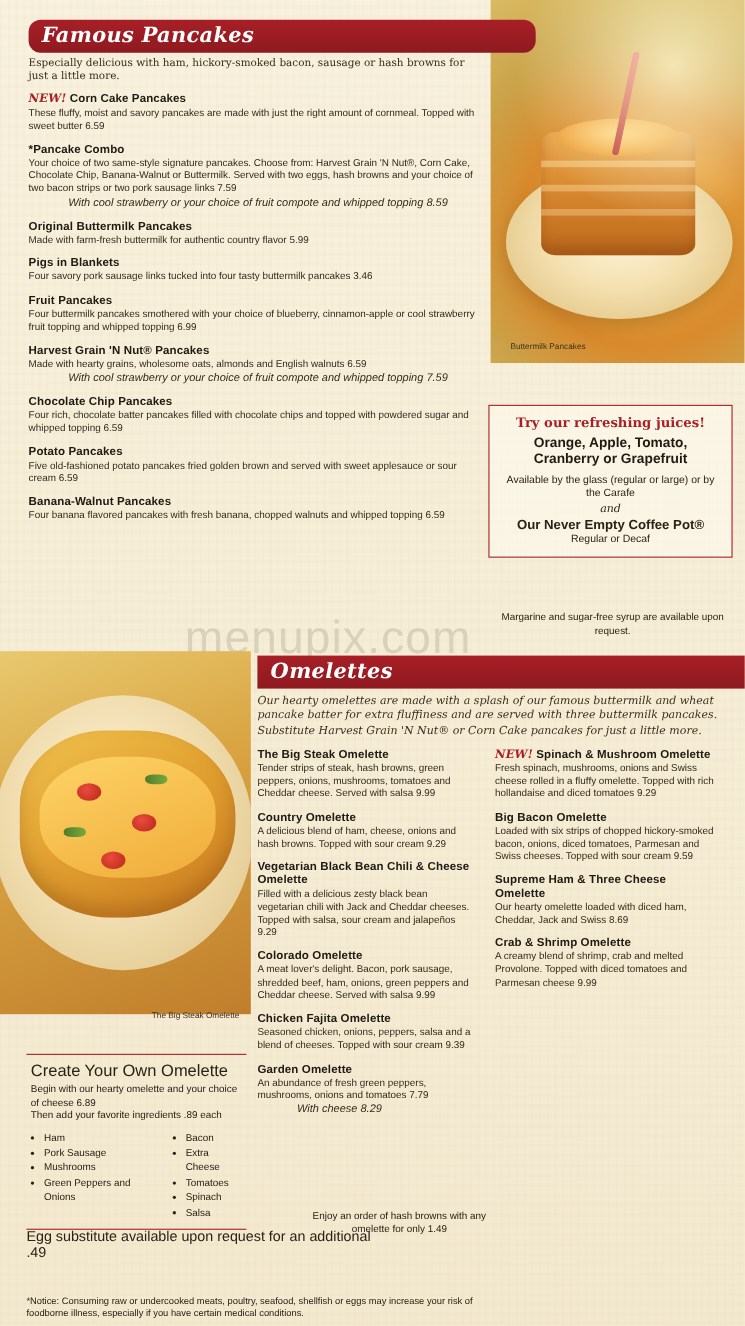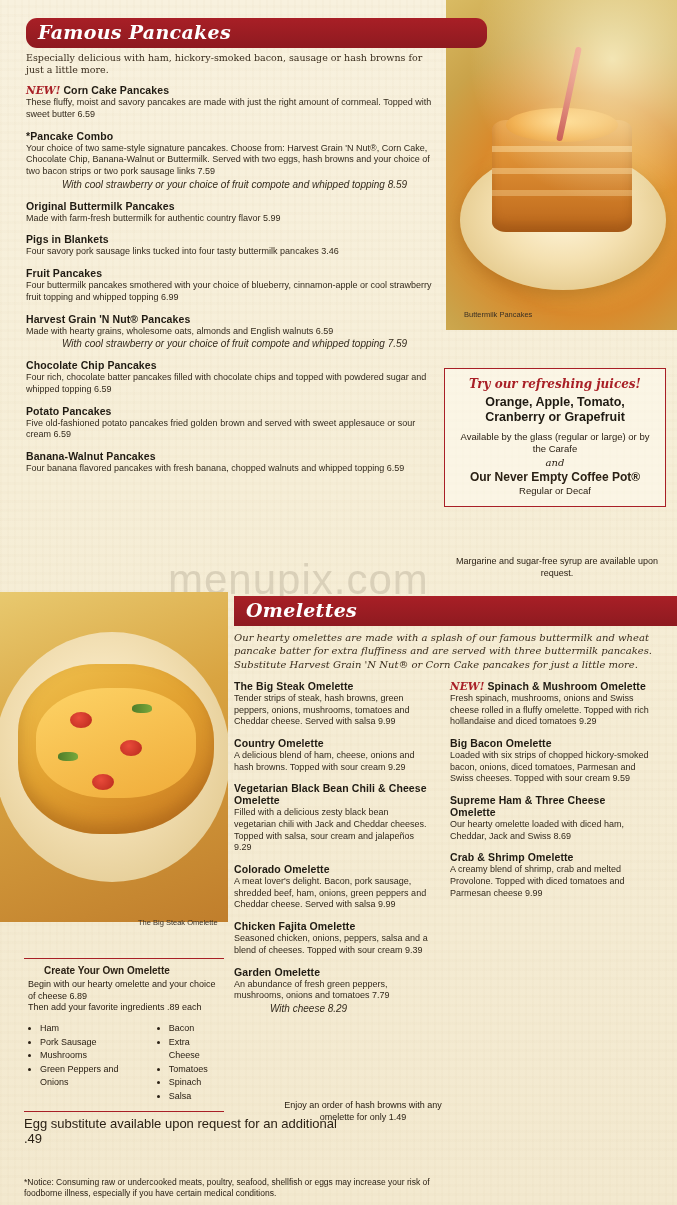--- a/index.html
+++ b/index.html
@@ -108,21 +108,21 @@
   
   .juices{
     position:absolute;left:444px;top:368px;width:222px;
     border:1.6px solid #a81f26;
     background:rgba(255,252,240,.55);
     text-align:center;
     padding:8px 10px 10px 10px;
     box-sizing:border-box;
   }
   .juices .j-head{
-    color:#a81f26;font-family:"DejaVu Serif",serif;font-style:italic;font-weight:bold;
+    color:#a81f26;font-family:"DejaVu Serif",serif;font-weight:bold;
     font-size:12px;margin-bottom:4px;
   }
   .juices .j-list{
     font-size:12.5px;font-weight:bold;line-height:1.22;color:#1f1a12;
   }
   .juices .j-sub{font-size:9.5px;line-height:1.3;margin-top:5px;color:#2b2115;}
   .juices .j-and{font-family:"DejaVu Serif",serif;font-style:italic;font-size:10px;margin:2px 0;}
   .juices .j-pot{font-size:12px;font-weight:bold;margin-top:2px;}
   .juices .j-pot-sub{font-size:9.5px;margin-top:1px;}
   .margarine{
@@ -178,21 +178,21 @@
   }
   .om-cols{display:flex;gap:18px;}
   .om-col{width:198px;}
   .om-col.right{width:200px;}
   
   .createown{
     position:absolute;left:24px;top:958px;width:200px;
     border-top:1.6px solid #a81f26;border-bottom:1.6px solid #a81f26;
     padding:6px 4px 8px 4px;box-sizing:border-box;
   }
-  .createown .co-title{font-size:10px;font-weight:bold;margin-bottom:3px;margin-left:16px;}
+  .createown .co-title{font-size:15px;font-weight:normal;margin-bottom:3px;}
   .createown .co-desc{font-size:9px;line-height:1.3;}
   .co-lists{display:flex;gap:14px;margin-top:8px;}
   .co-lists ul{margin:0;padding-left:12px;}
   .co-lists li{font-size:9px;line-height:1.5;}
   .eggsub{
     position:absolute;left:24px;top:1116px;width:330px;font-size:13px;color:#2b2115;
   }
   .hashbrowns{
     position:absolute;left:268px;top:1100px;width:190px;text-align:center;
     font-size:9px;line-height:1.3;

